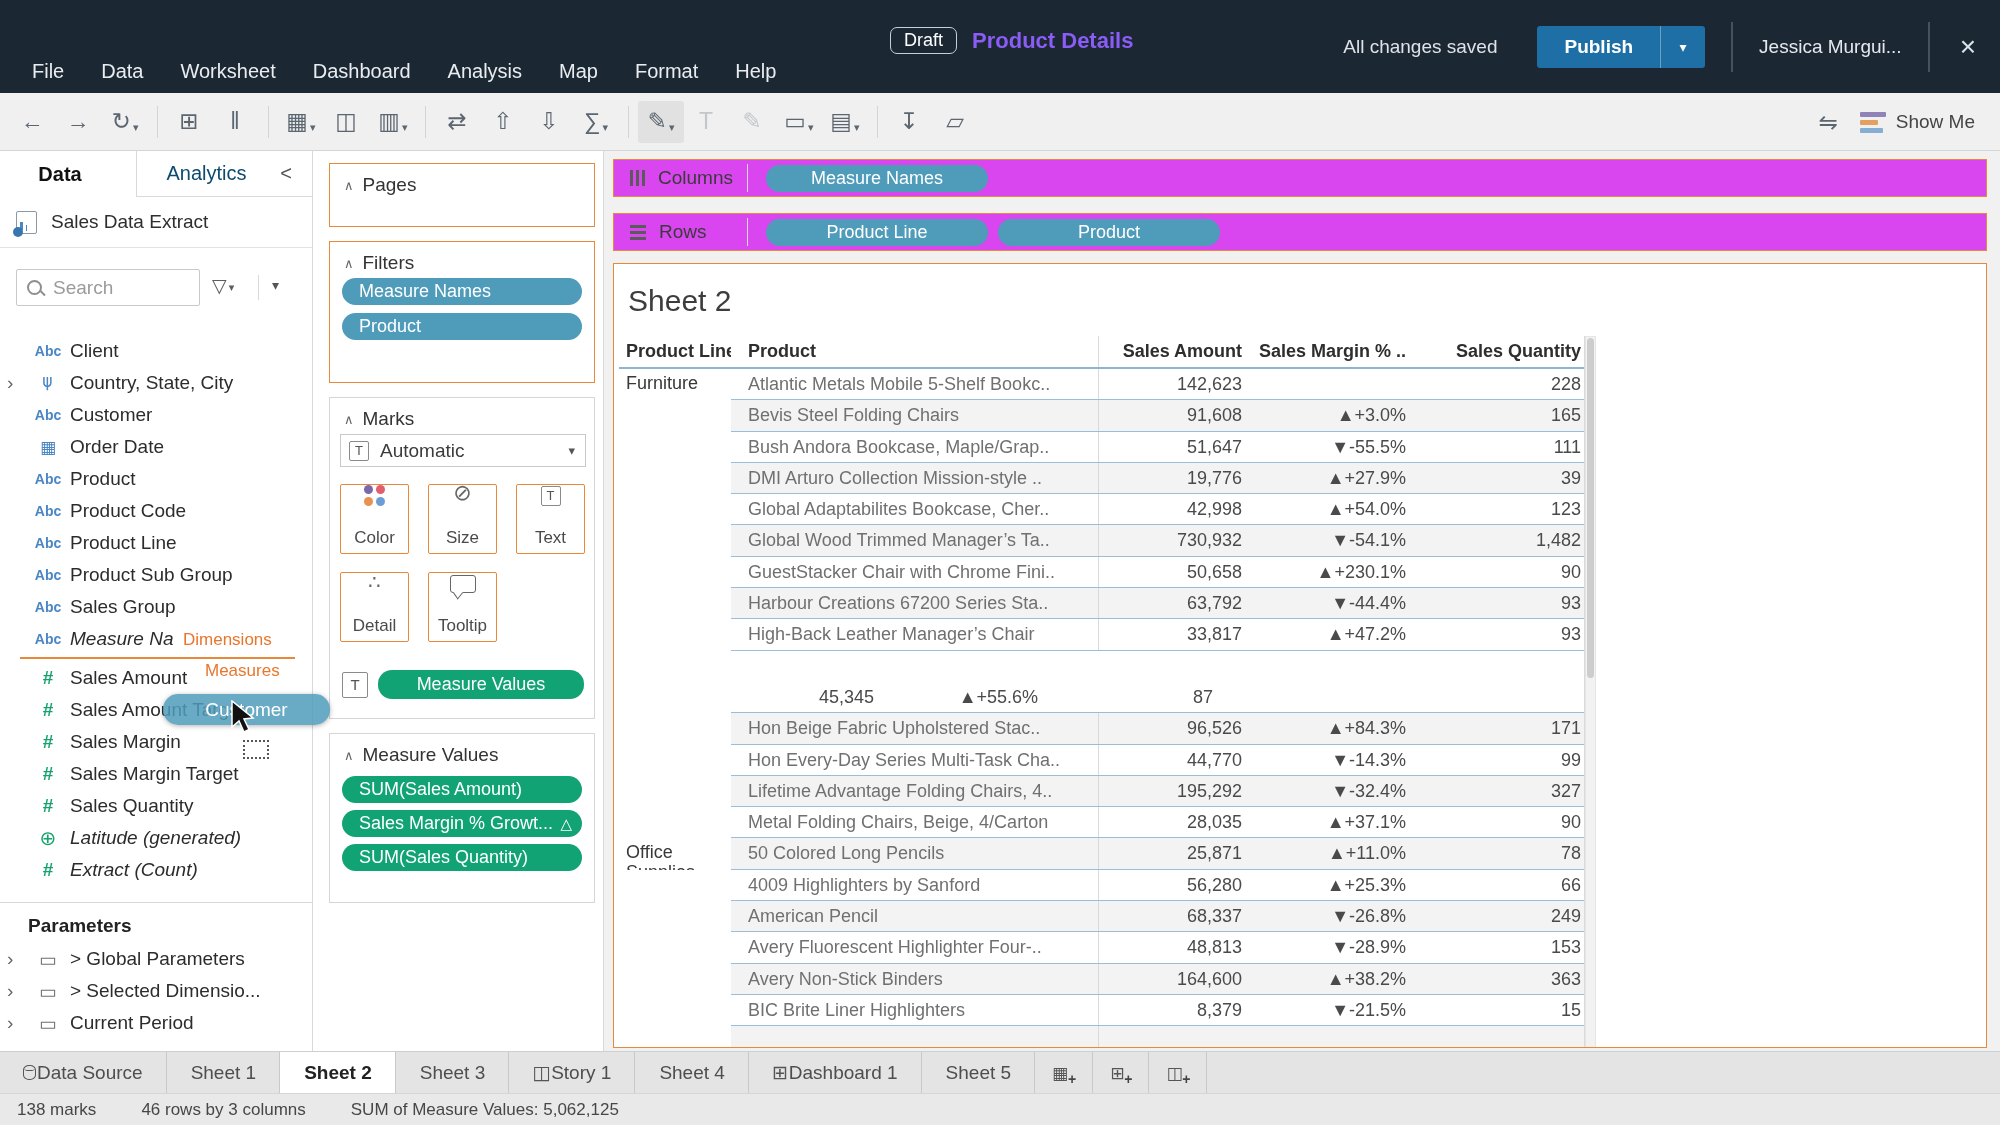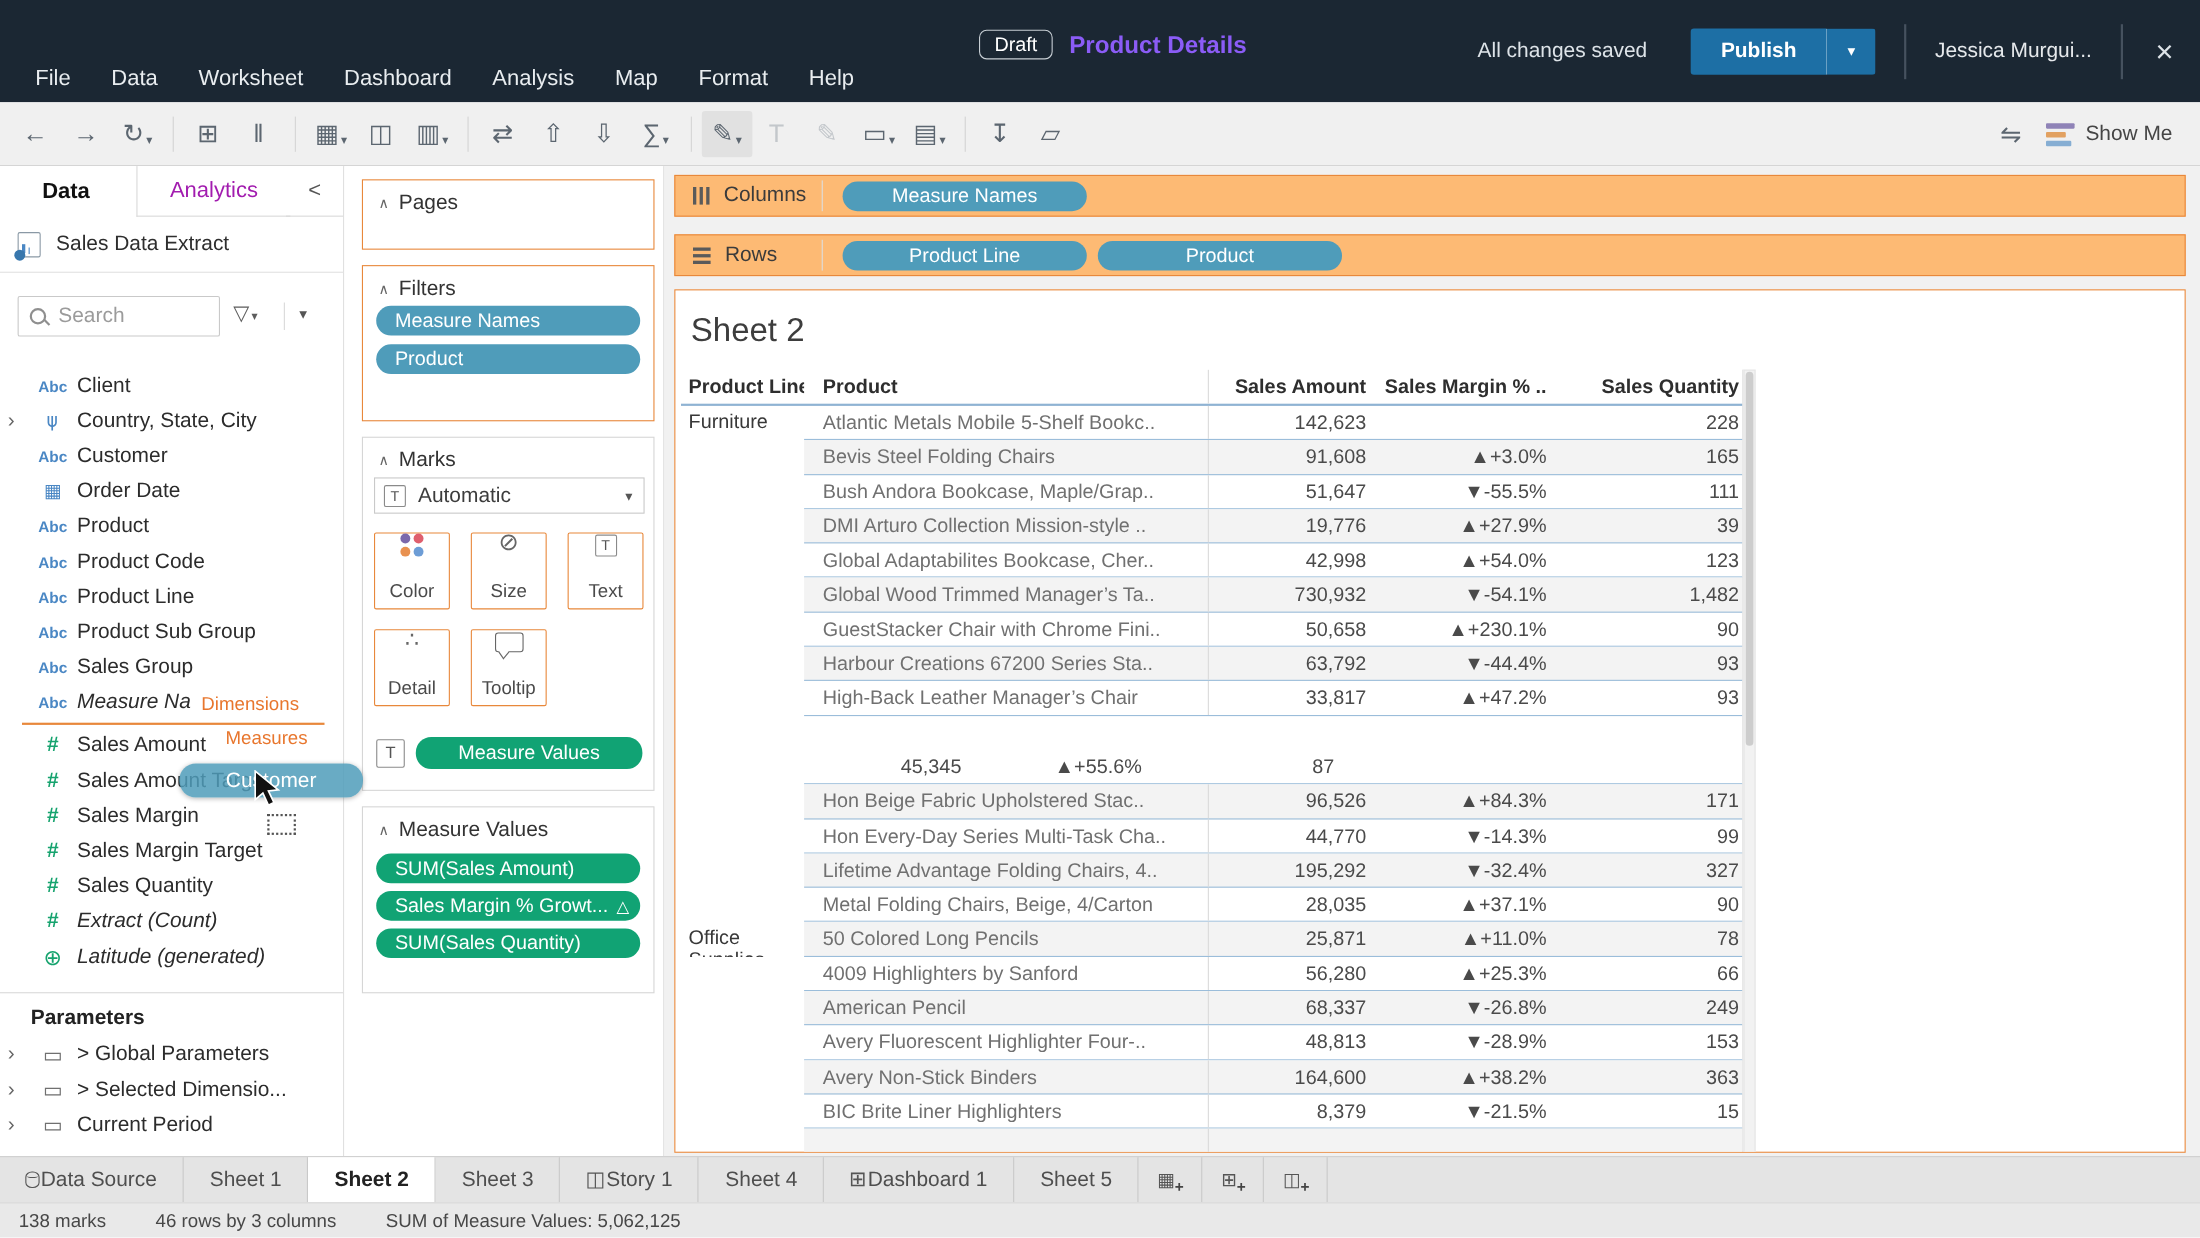--- a/index.html
+++ b/index.html
@@ -39,21 +39,21 @@
   #showme-ic i{display:block;height:5px;border-radius:1px}
   #showme-ic .b1{width:26px;background:#8f83b7}
   #showme-ic .b2{width:18px;background:#e2a161}
   #showme-ic .b3{width:23px;background:#86aed3}
   #showme-label{font-size:19px;color:#454545}
   
   #leftpane{position:absolute;left:0;top:151px;width:313px;height:900px;background:#fff;
     border-right:1px solid #d9d9d9;box-sizing:border-box}
   .ptab{position:absolute;top:0;height:46px;display:flex;align-items:center;justify-content:center;cursor:pointer;box-sizing:border-box}
   #ptab-data{left:0;width:120px;font-size:20px;font-weight:700;color:#111;background:#fff}
-  #ptab-analytics{left:124px;width:140px;font-size:20px;color:#a21caf;border-left:1px solid #d9d9d9;border-bottom:1px solid #d9d9d9}
+  #ptab-analytics{left:136px;width:140px;font-size:20px;color:#0c4a6e;border-left:1px solid #d9d9d9;border-bottom:1px solid #d9d9d9}
   #ptab-collapse{left:260px;width:52px;border-bottom:1px solid #d9d9d9;color:#555;font-size:20px}
   #dsrow{position:absolute;left:0;top:46px;width:100%;height:51px;display:flex;align-items:center;
     border-bottom:1px solid #e2e2e2;box-sizing:border-box;cursor:pointer}
   .ds-icon{width:19px;height:21px;border:1.5px solid #8a99a5;border-radius:2px;margin-left:16px;position:relative}
   .ds-icon::before{content:"";position:absolute;left:3px;bottom:3px;width:3px;height:8px;background:#4a87c4;
     box-shadow:5px 2px 0 -1px #4a87c4}
   .ds-icon::after{content:"";position:absolute;left:-4px;bottom:-4px;width:10px;height:10px;border-radius:50%;background:#3877ad}
   #dsname{font-size:19px;color:#2e2e2e;margin-left:14px}
   #searchrow{position:absolute;left:0;top:118px;width:100%;height:37px}
   #searchbox{position:absolute;left:16px;top:0;width:184px;height:37px;border:1px solid #c9c9c9;border-radius:2px;
@@ -132,21 +132,21 @@
   .mi-size{font-size:22px;color:#666}
   .mi-detail{font-size:20px;color:#666}
   .mi-tooltip{width:24px;height:16px;border:1.5px solid #666;border-radius:3px;position:relative}
   .mi-tooltip::after{content:"";position:absolute;left:3px;bottom:-5px;width:7px;height:7px;background:#fff;
     border-right:1.5px solid #666;border-bottom:1.5px solid #666;transform:rotate(55deg) skewX(15deg)}
   #textpillrow{position:absolute;left:12px;top:272px;width:242px;display:flex;align-items:center}
   #textpillrow .tbox{width:26px;height:26px;font-size:15px}
   #textpillrow .pill{margin-left:10px;height:29px;flex:1;justify-content:center}
   
   #sheetregion{position:absolute;left:604px;top:151px;width:1396px;height:900px;background:#f1f1f1}
-  .shelf{position:absolute;left:9px;width:1374px;height:38px;background:#fdba74;border:1.5px solid #e8883b;
+  .shelf{position:absolute;left:9px;width:1374px;height:38px;background:#d946ef;border:1.5px solid #e8883b;
     box-sizing:border-box;display:flex;align-items:center}
   #colshelf{top:8px}
   #rowshelf{top:62px}
   .shelf-icon{margin-left:16px;display:flex;flex:none}
   .ic-cols{gap:3px}
   .ic-cols i{width:3px;height:16px;background:#5a5a5a}
   .ic-rows{flex-direction:column;gap:3px}
   .ic-rows i{width:16px;height:3px;background:#5a5a5a}
   .shelf-label{font-size:19px;color:#3b3b3b;margin-left:13px}
   .shelf-sep{position:absolute;left:133px;top:4px;bottom:4px;width:1px;background:#dcdcdc}
@@ -449,27 +449,27 @@
         <span class="ficon fi-num"></span>
         <span class="flabel">Sales Margin Target</span>
       </div>
       <div class="frow">
         <span class="chev">›</span>
         <span class="ficon fi-num"></span>
         <span class="flabel">Sales Quantity</span>
       </div>
       <div class="frow fs-italic">
         <span class="chev">›</span>
+        <span class="ficon fi-globe"></span>
+        <span class="flabel">Latitude (generated)</span>
+      </div>
+      <div class="frow fs-italic">
+        <span class="chev">›</span>
         <span class="ficon fi-num"></span>
         <span class="flabel">Extract (Count)</span>
-      </div>
-      <div class="frow fs-italic">
-        <span class="chev">›</span>
-        <span class="ficon fi-globe"></span>
-        <span class="flabel">Latitude (generated)</span>
       </div>
     </div>
 
   <div id="param-sep"></div>
   <div id="param-header">Parameters</div>
 
   <div class="flist" id="paramlist">
 
   <div class="frow fe-y">
         <span class="chev">›</span>

